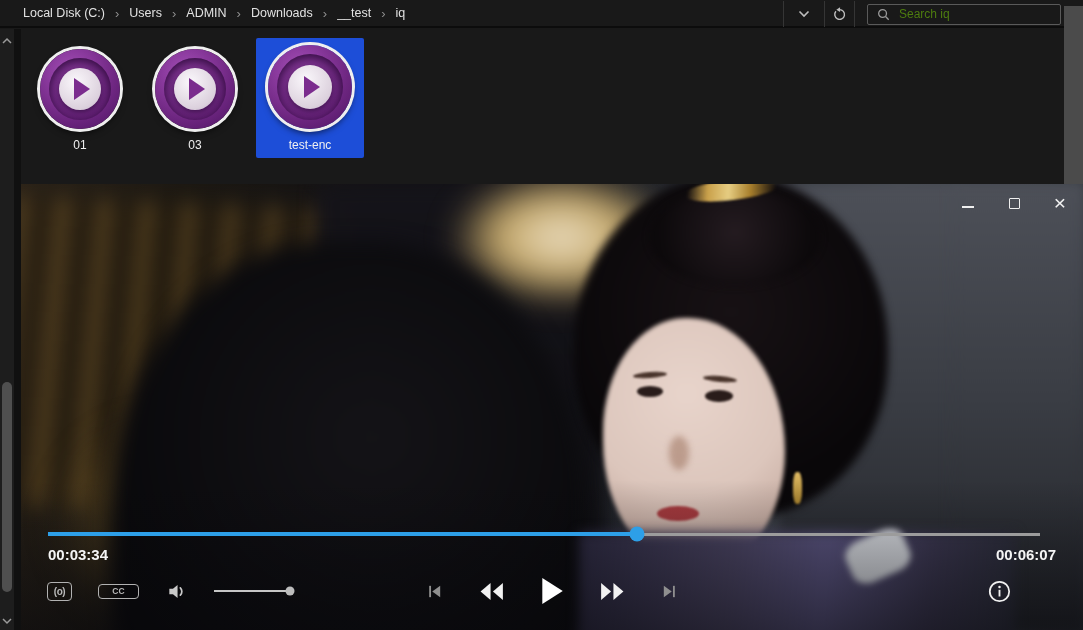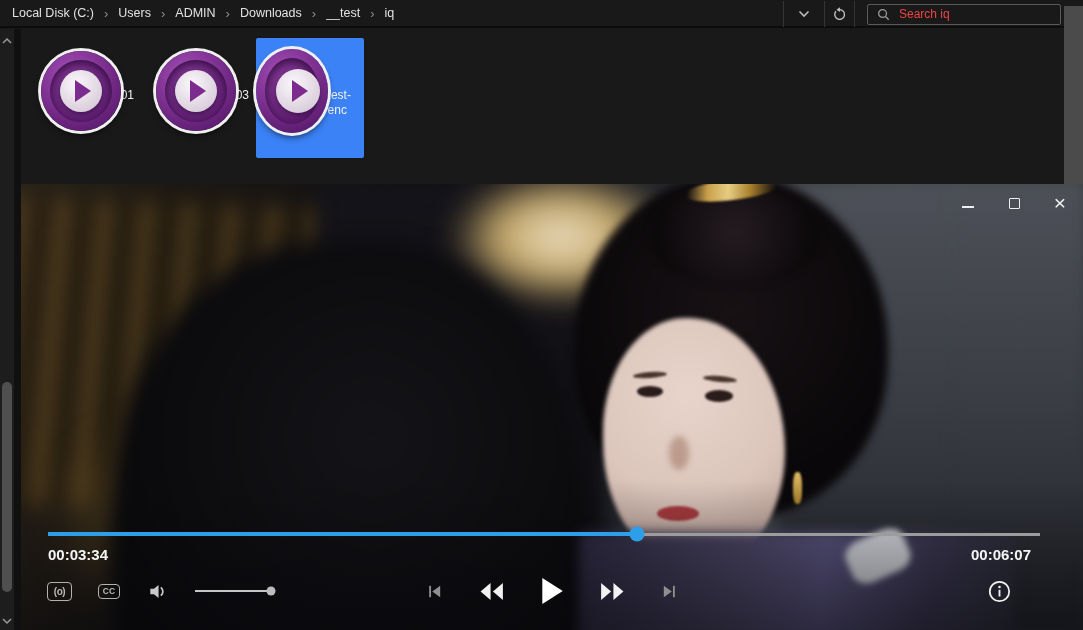--- a/index.html
+++ b/index.html
@@ -3,46 +3,46 @@
 <meta charset="utf-8">
 <style>
   * { margin:0; padding:0; box-sizing:border-box; }
   html,body { width:1083px; height:630px; overflow:hidden; background:#191919;
               font-family:"Liberation Sans", sans-serif; }
   .stage { position:relative; width:1083px; height:630px; background:#191919; overflow:hidden; }
 
   
   .topbar { position:absolute; left:0; top:0; width:1083px; height:28px; background:#191919;
             border-bottom:2px solid #0c0c0c; display:flex; align-items:center; }
-  .crumbs { display:flex; align-items:center; padding-left:5px; color:#e2e2e2; font-size:12.5px; }
+  .crumbs { display:flex; align-items:center; padding-left:16px; color:#e2e2e2; font-size:12.5px; }
   .crumb { padding:0 7px; cursor:default; white-space:nowrap; }
   .crumb-sep { color:#8f8f8f; font-size:13px; padding:0 3px; }
   .topbar-right { position:absolute; right:0; top:0; height:28px; display:flex; align-items:center; }
   .tool-cell { width:42px; height:26px; display:flex; align-items:center; justify-content:center;
                border-left:1px solid #353535; border-right:1px solid #353535; color:#bdbdbd; }
   .tool-cell + .tool-cell { border-left:none; width:30px; }
   .searchbox { width:194px; height:21px; border:1px solid #5a5a5a; border-radius:2px; background:#191919;
                display:flex; align-items:center; margin-left:12px; margin-right:22px; }
-  .search-ph { color:#ef4444; font-size:12px; margin-left:9px;text-align:right; }
+  .search-ph { color:#4d7c0f; font-size:12px; margin-left:9px;text-align:right; }
 
   
   .right-col { position:absolute; right:0; top:6px; width:19px; height:179px; background:#4b4b4b; }
 
   
   .left-sb { position:absolute; left:0; top:29px; width:14px; height:601px; background:#1d1d1d; }
   .pane-divider { position:absolute; left:14px; top:29px; width:7px; height:601px; background:#101010; }
   .sb-thumb { position:absolute; left:2px; top:353px; width:10px; height:210px; background:#4f4f4f; border-radius:5px; }
   .sb-chev { position:absolute; left:1px; width:12px; height:10px; color:#9a9a9a; }
   .sb-up { top:7px; } .sb-down { bottom:4px; }
 
   
   .files { position:absolute; left:26px; top:38px; display:flex; gap:7px; }
-  .tile { width:108px; height:120px; display:flex; flex-direction:row; align-items:center;
+  .tile { width:108px; height:120px; display:flex; flex-direction:column; align-items:center;
           justify-content:flex-end; padding-bottom:5px; border-radius:2px; }
-  .tile.selected { background:#3b82f6; }
+  .tile.selected { background:#1d4ed8; }
   .tile-label { color:#f0f0f0; font-size:12px; height:15px; line-height:15px; }
 
   .orb { position:relative; width:80px; height:80px; border-radius:50%; margin-bottom:9px;
          background: radial-gradient(circle at 38% 30%, #a351b6 0%, #8b3a9e 30%, #6d2680 62%, #4b1260 100%);
          box-shadow: 0 0 0 3px #efefef, 0 4px 7px rgba(0,0,0,.65); }
   .orb-inner { position:absolute; inset:9px; border-radius:50%;
          background: radial-gradient(circle at 44% 38%, #8a3d9c 0%, #5e1d70 75%);
          box-shadow: inset 0 3px 9px rgba(25,0,35,.65); }
   .orb-disc { position:absolute; left:19px; top:19px; width:42px; height:42px; border-radius:50%;
          background: radial-gradient(circle at 40% 33%, #faf7fb 0%, #dcd1dd 70%, #bdafc2 100%);
@@ -121,28 +121,28 @@
 
   
   .pv-title { position:absolute; left:27px; top:258px; color:#fdfdfd; font-size:37px; font-weight:700;
               letter-spacing:.5px; text-shadow:0 2px 6px rgba(0,0,0,.7); }
   .progress { position:absolute; left:27px; right:43px; top:348px; height:4px; }
   .progress-track { position:absolute; left:0; right:0; top:1px; height:2.6px; background:var(--track,#9c9c9c); }
   .progress-fill { position:absolute; left:0; top:0; height:4px; background:var(--accent,#2d9fe8); }
   .progress-thumb { position:absolute; top:2px; width:15px; height:15px; border-radius:50%;
               background:var(--accent,#2d9fe8); transform:translate(-50%,-50%); }
   .time { position:absolute; top:362px; color:#f5f5f5; font-size:15px; font-weight:700; }
-  .time.elapsed { left:27px; } .time.total { right:52px;margin-left:28px; }
+  .time.elapsed { left:27px; } .time.total { right:27px;margin-left:28px; }
 
   
   .ctrl-left { position:absolute; left:26px; top:394px; height:26px; display:flex; align-items:center; gap:26px; }
   .boxicon { border:1.6px solid #b2b2b2; border-radius:4px; color:#b9b9b9; display:flex; align-items:center;
              justify-content:center; font-weight:700; }
   .cast-box { width:25px; height:19px; font-size:10px; letter-spacing:-.5px; }
-  .cc-box { width:22px; height:15px; font-size:8.5px; }
+  .cc-box { width:41px; height:15px; font-size:8.5px; }
   .vol-slider { position:relative; width:80px; height:10px; }
   .vol-track { position:absolute; left:0; right:0; top:4.2px; height:1.8px; background:#c6c6c6; }
   .vol-thumb { position:absolute; top:5px; width:9px; height:9px; border-radius:50%; background:#bdbdbd;
              transform:translate(-50%,-50%); }
   .ctrl-center { position:absolute; left:50%; top:392px; transform:translateX(-50%); height:30px;
              display:flex; align-items:center; gap:36px; }
   .ctrl-right { position:absolute; right:26px; top:394px; height:26px; display:flex; align-items:center; gap:26px; }
   .tbtn { display:flex; align-items:center; justify-content:center; }
 
   .fs-icon { position:relative; width:19px; height:19px; }

